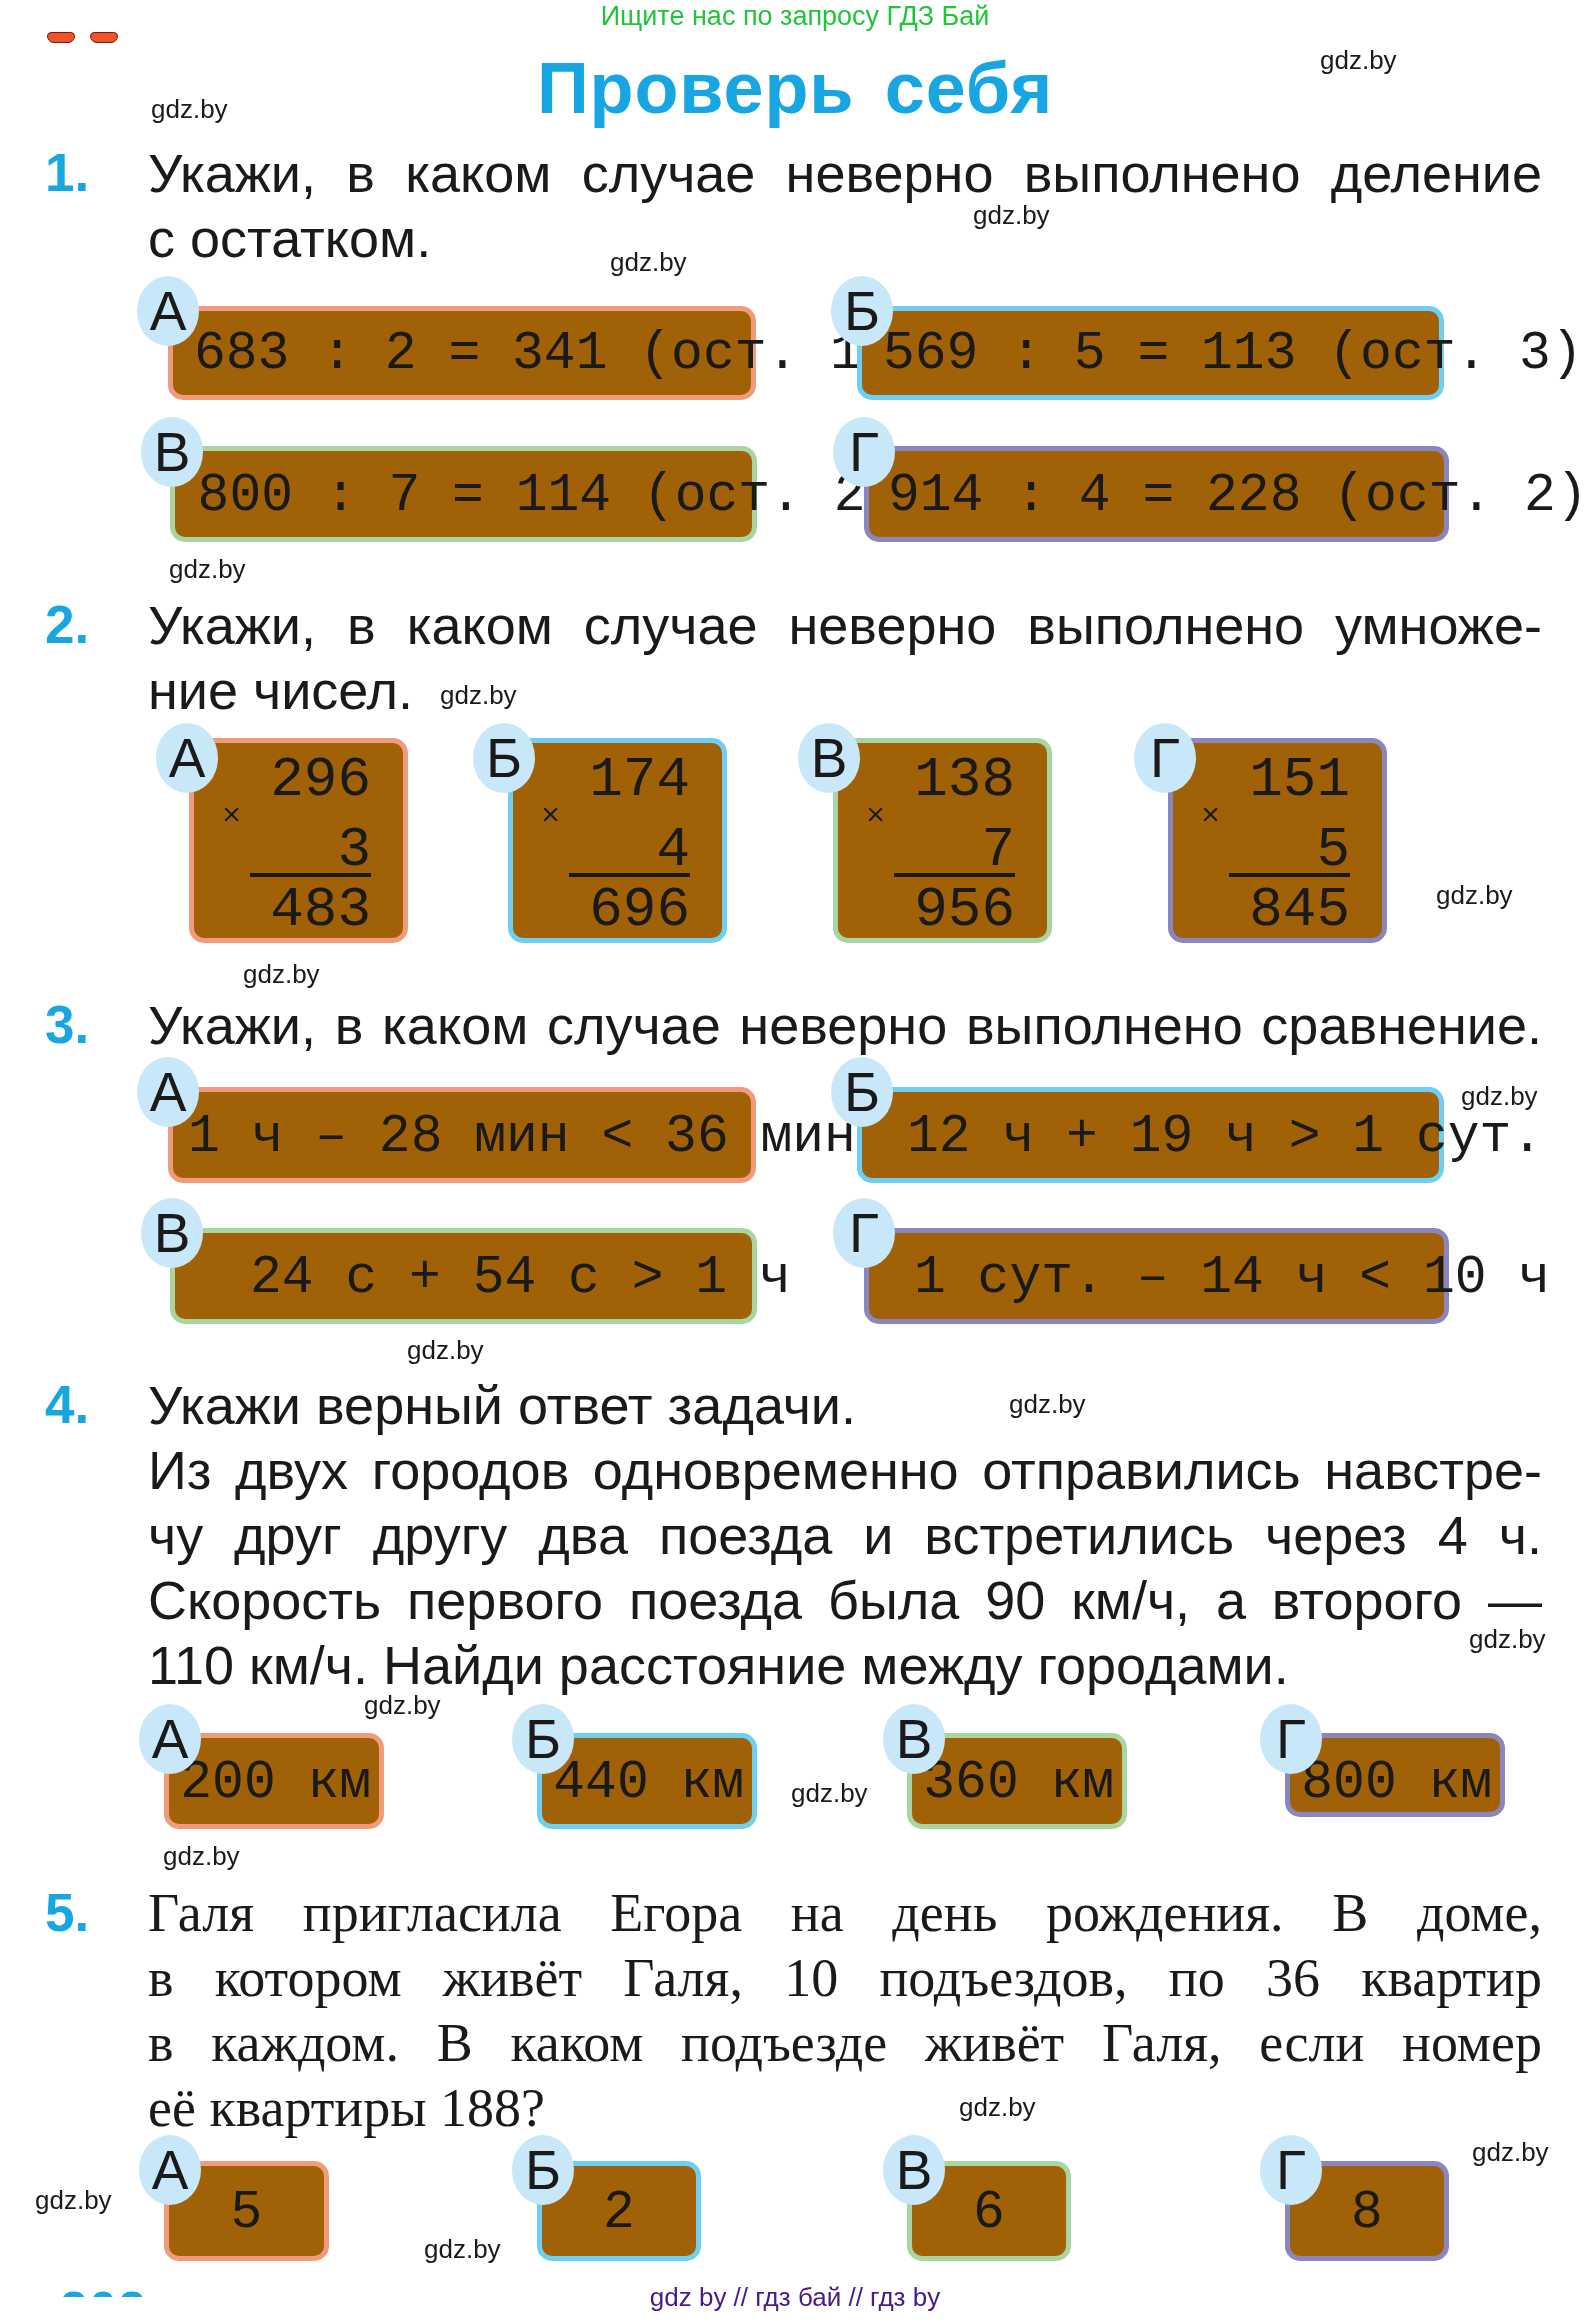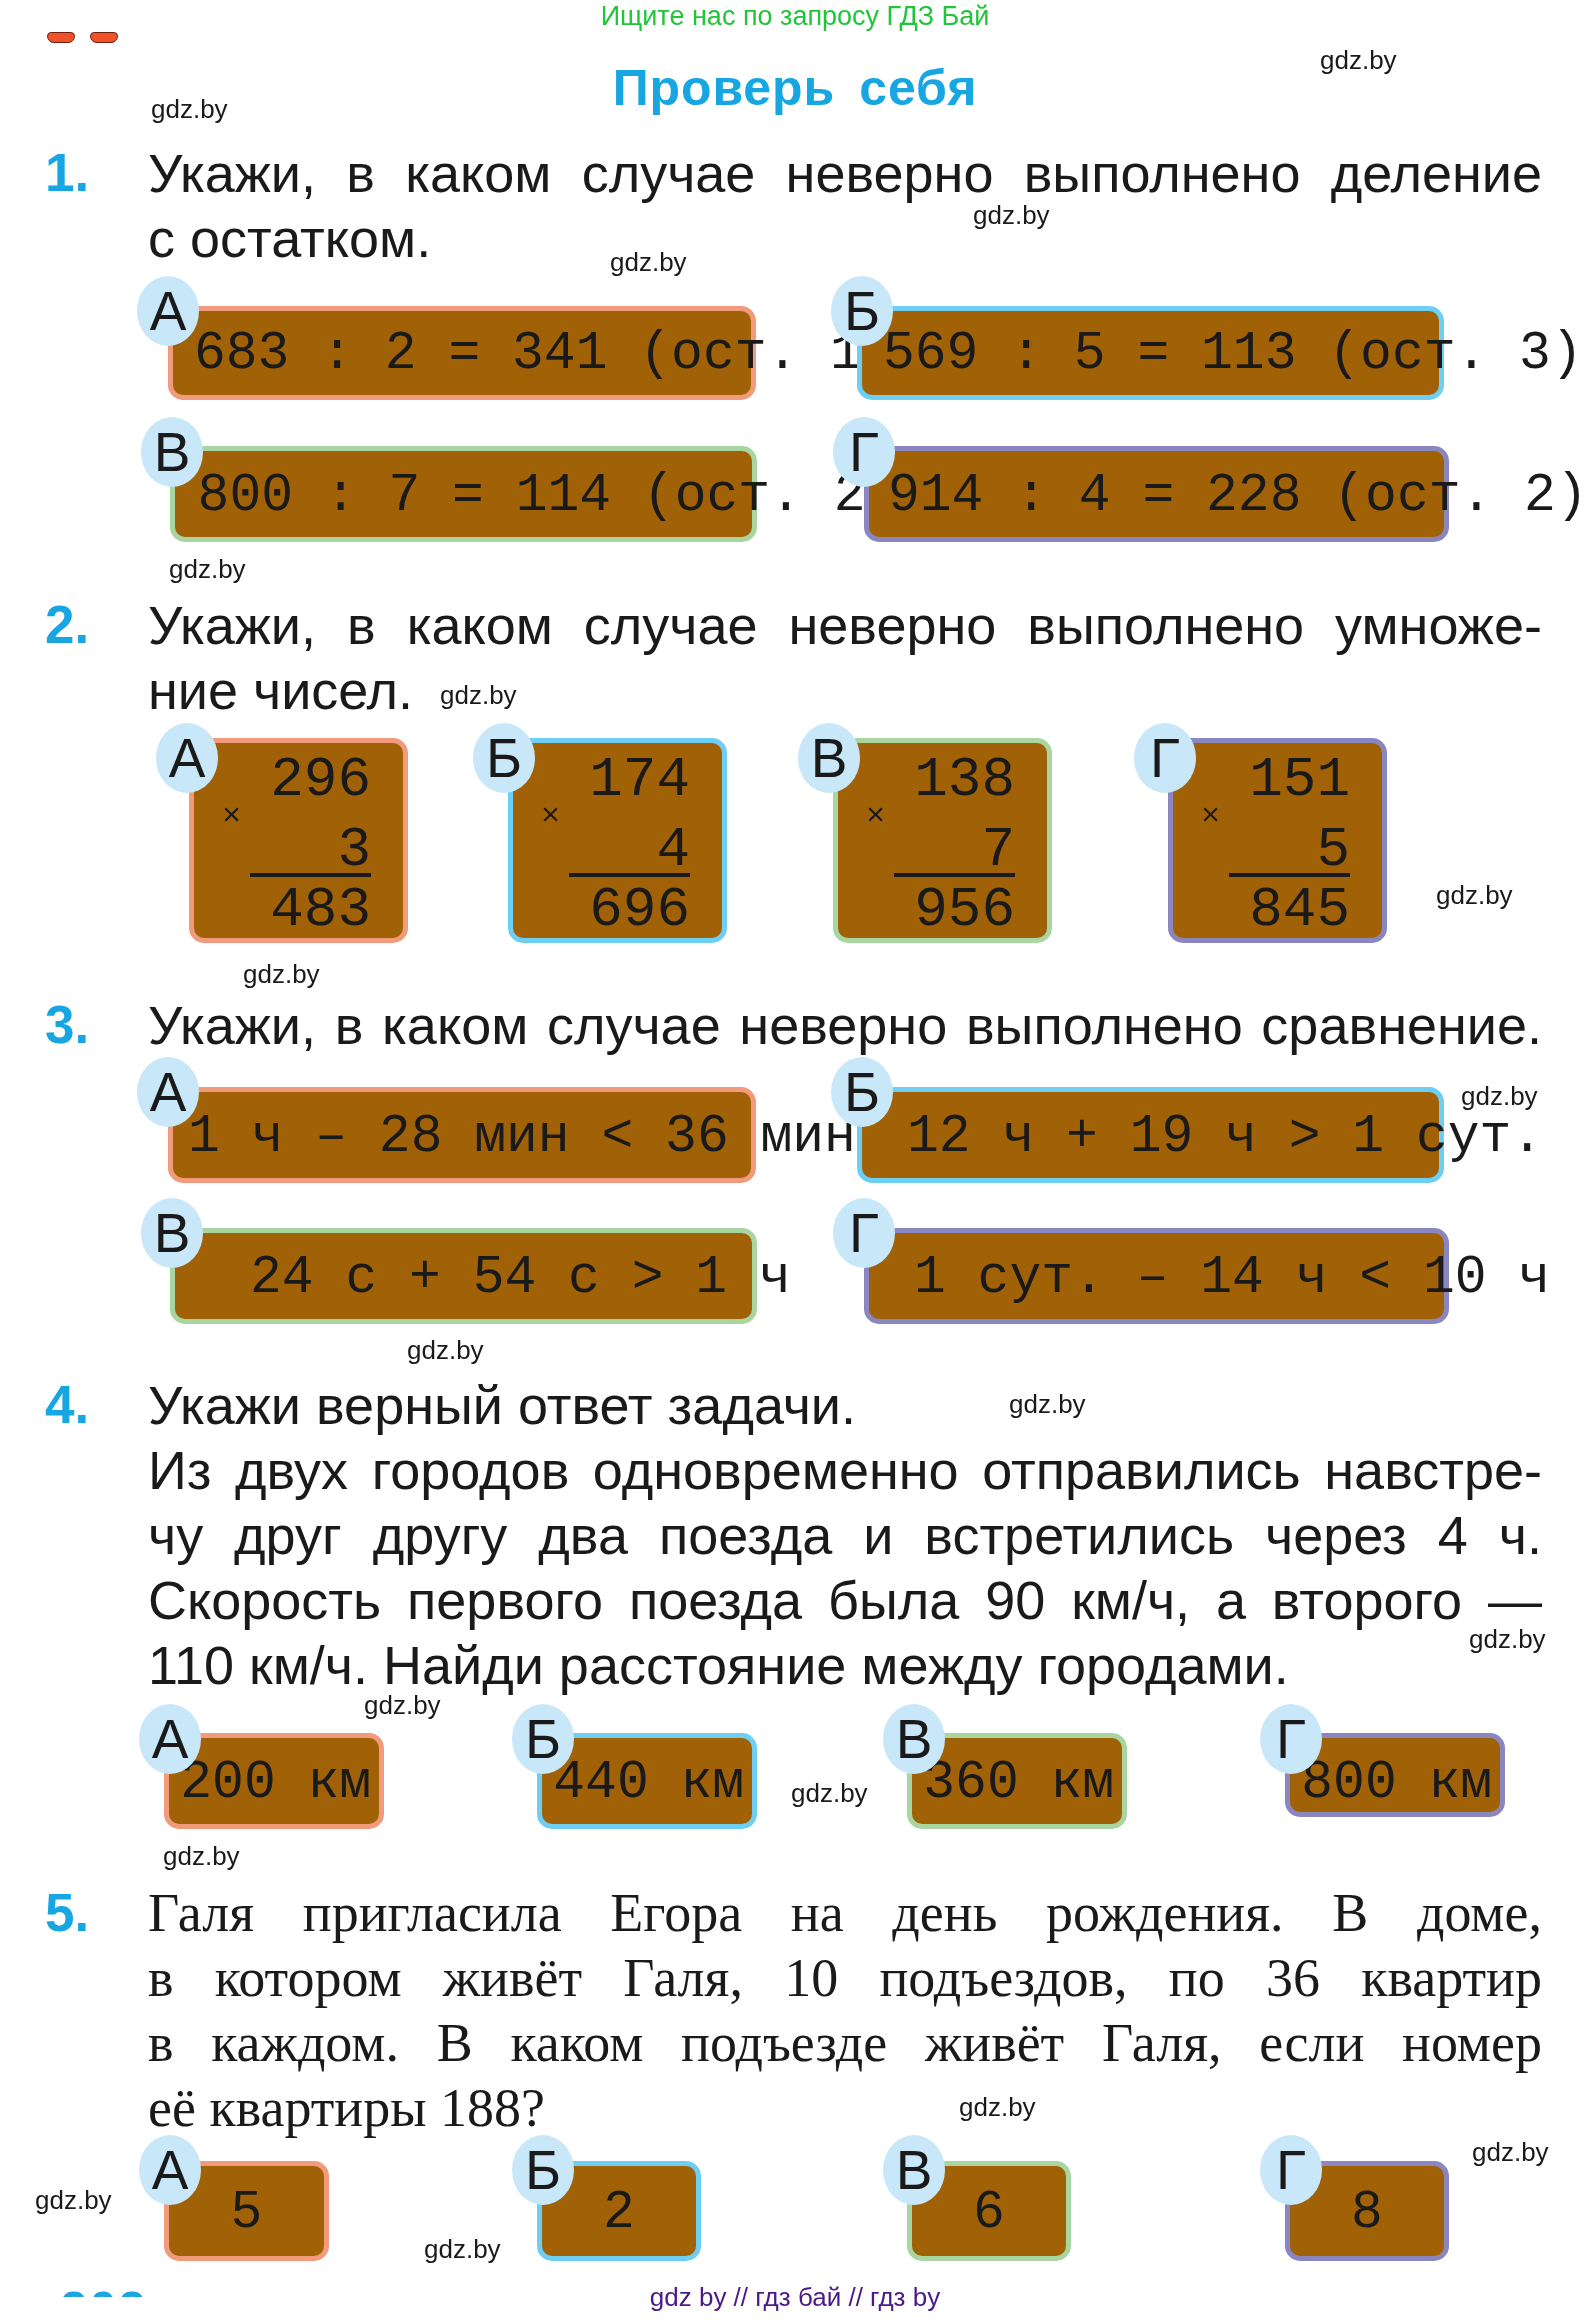--- a/index.html
+++ b/index.html
@@ -1,20 +1,20 @@
 <!DOCTYPE html>
 <html style="font-size:15px"><head>
 <meta charset="utf-8">
 <style>
   html, body { margin: 0; padding: 0; background: #ffffff; }
   body { width: 1590px; height: 2323px; position: relative; overflow: hidden;
          font-family: "Liberation Sans", "DejaVu Sans", sans-serif; color: #1a1a1a; }
   .abs { position: absolute; }
   .promo { left: 0; width: 1590px; top: 0; text-align: center; font-size: 27px; line-height: 32px; color: #22c43a; }
-  .title { left: 0; width: 1590px; top: 55px; text-align: center; font-size: 50px; line-height: 66px; font-weight: bold; color: #18a6e2; letter-spacing: 0.9px; word-spacing: 9.4px; }
+  .title { left: 0; width: 1590px; top: 55px; text-align: center; font-size: 72px; line-height: 66px; font-weight: bold; color: #18a6e2; letter-spacing: 0.9px; word-spacing: 9.4px; }
   .wm { font-size: 26px; line-height: 30px; color: #1a1a1a; white-space: nowrap; }
   .qnum { font-size: 53px; line-height: 64px; font-weight: bold; color: #18a6e2; left: 45px; }
   .qtext { left: 148px; width: 1394px; font-size: 54px; line-height: 65px; color: #1a1a1a; text-align: justify; }
   .qtext .line { display: block; white-space: nowrap; }
   .qtext .line.j { text-align: justify; text-align-last: justify; white-space: normal; }
   .box { position: absolute; border-width: 5.6px; border-style: solid; border-radius: 15px; background: #a16207; box-sizing: border-box; font-family: Liberation Mono, monospace; }
   .box.c-a { border-color: #f29a7c; }
   .box.c-b { border-color: #6dcff3; }
   .box.c-v { border-color: #a8d5a0; }
   .box.c-g { border-color: #8a86bf; }

